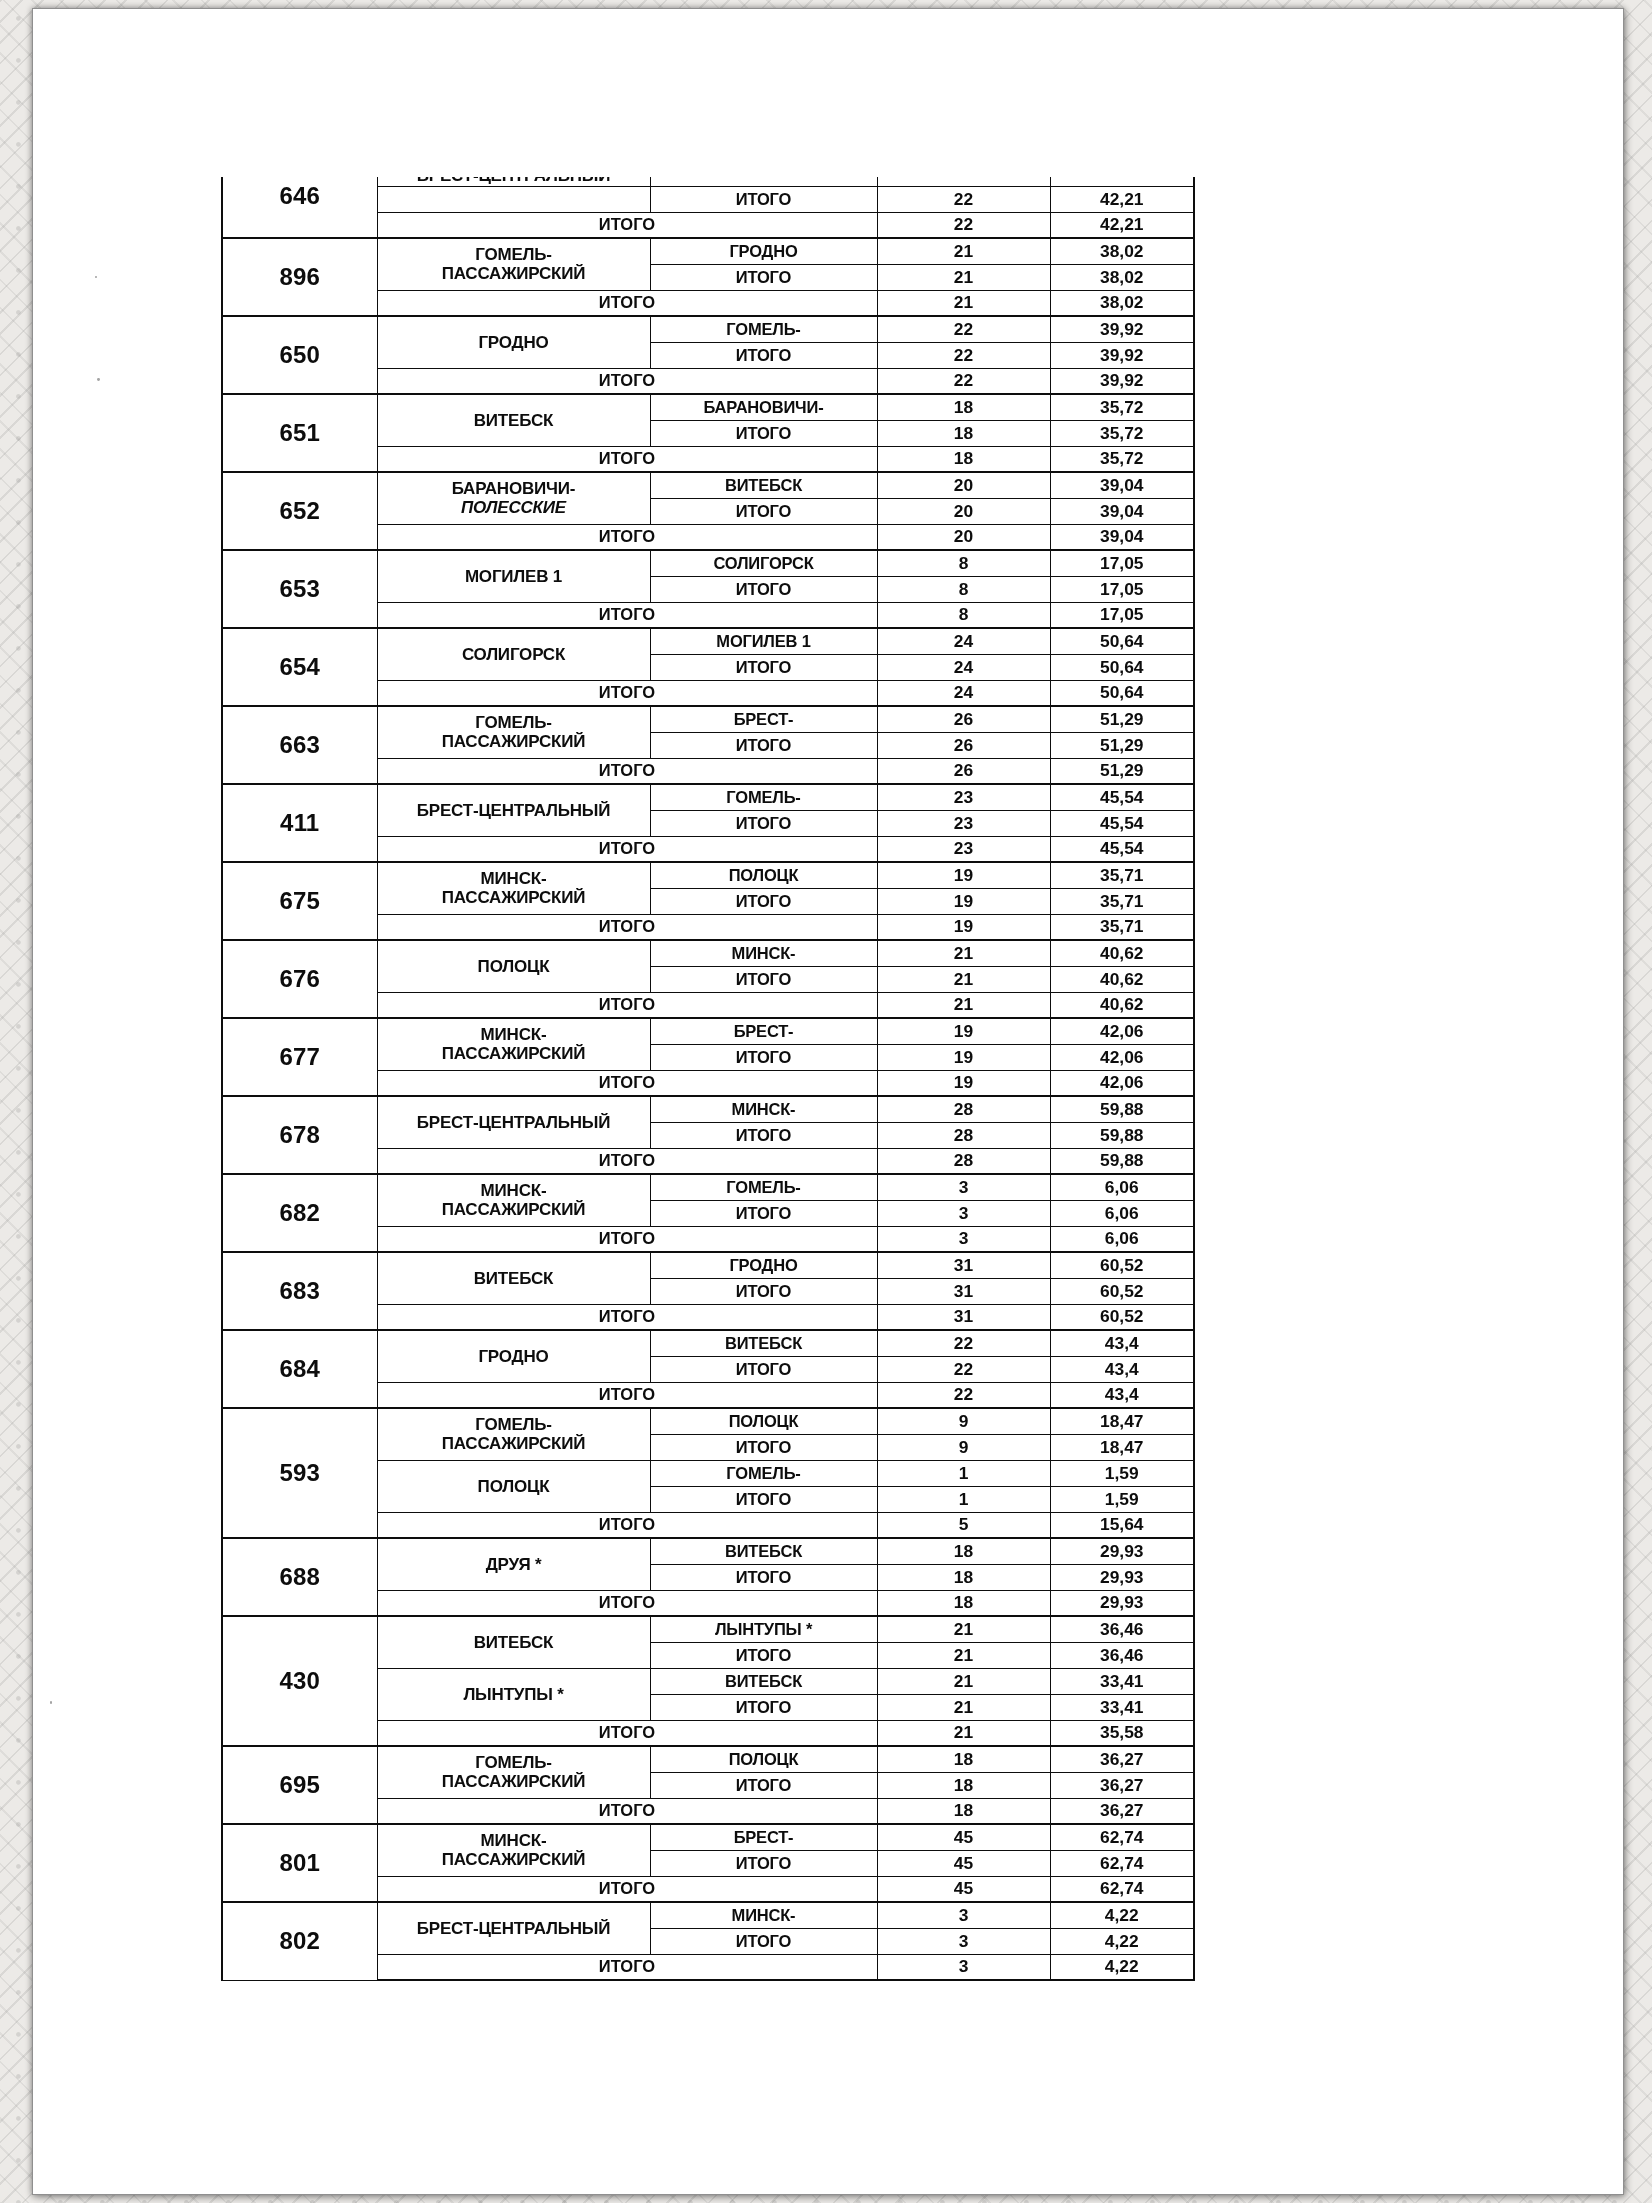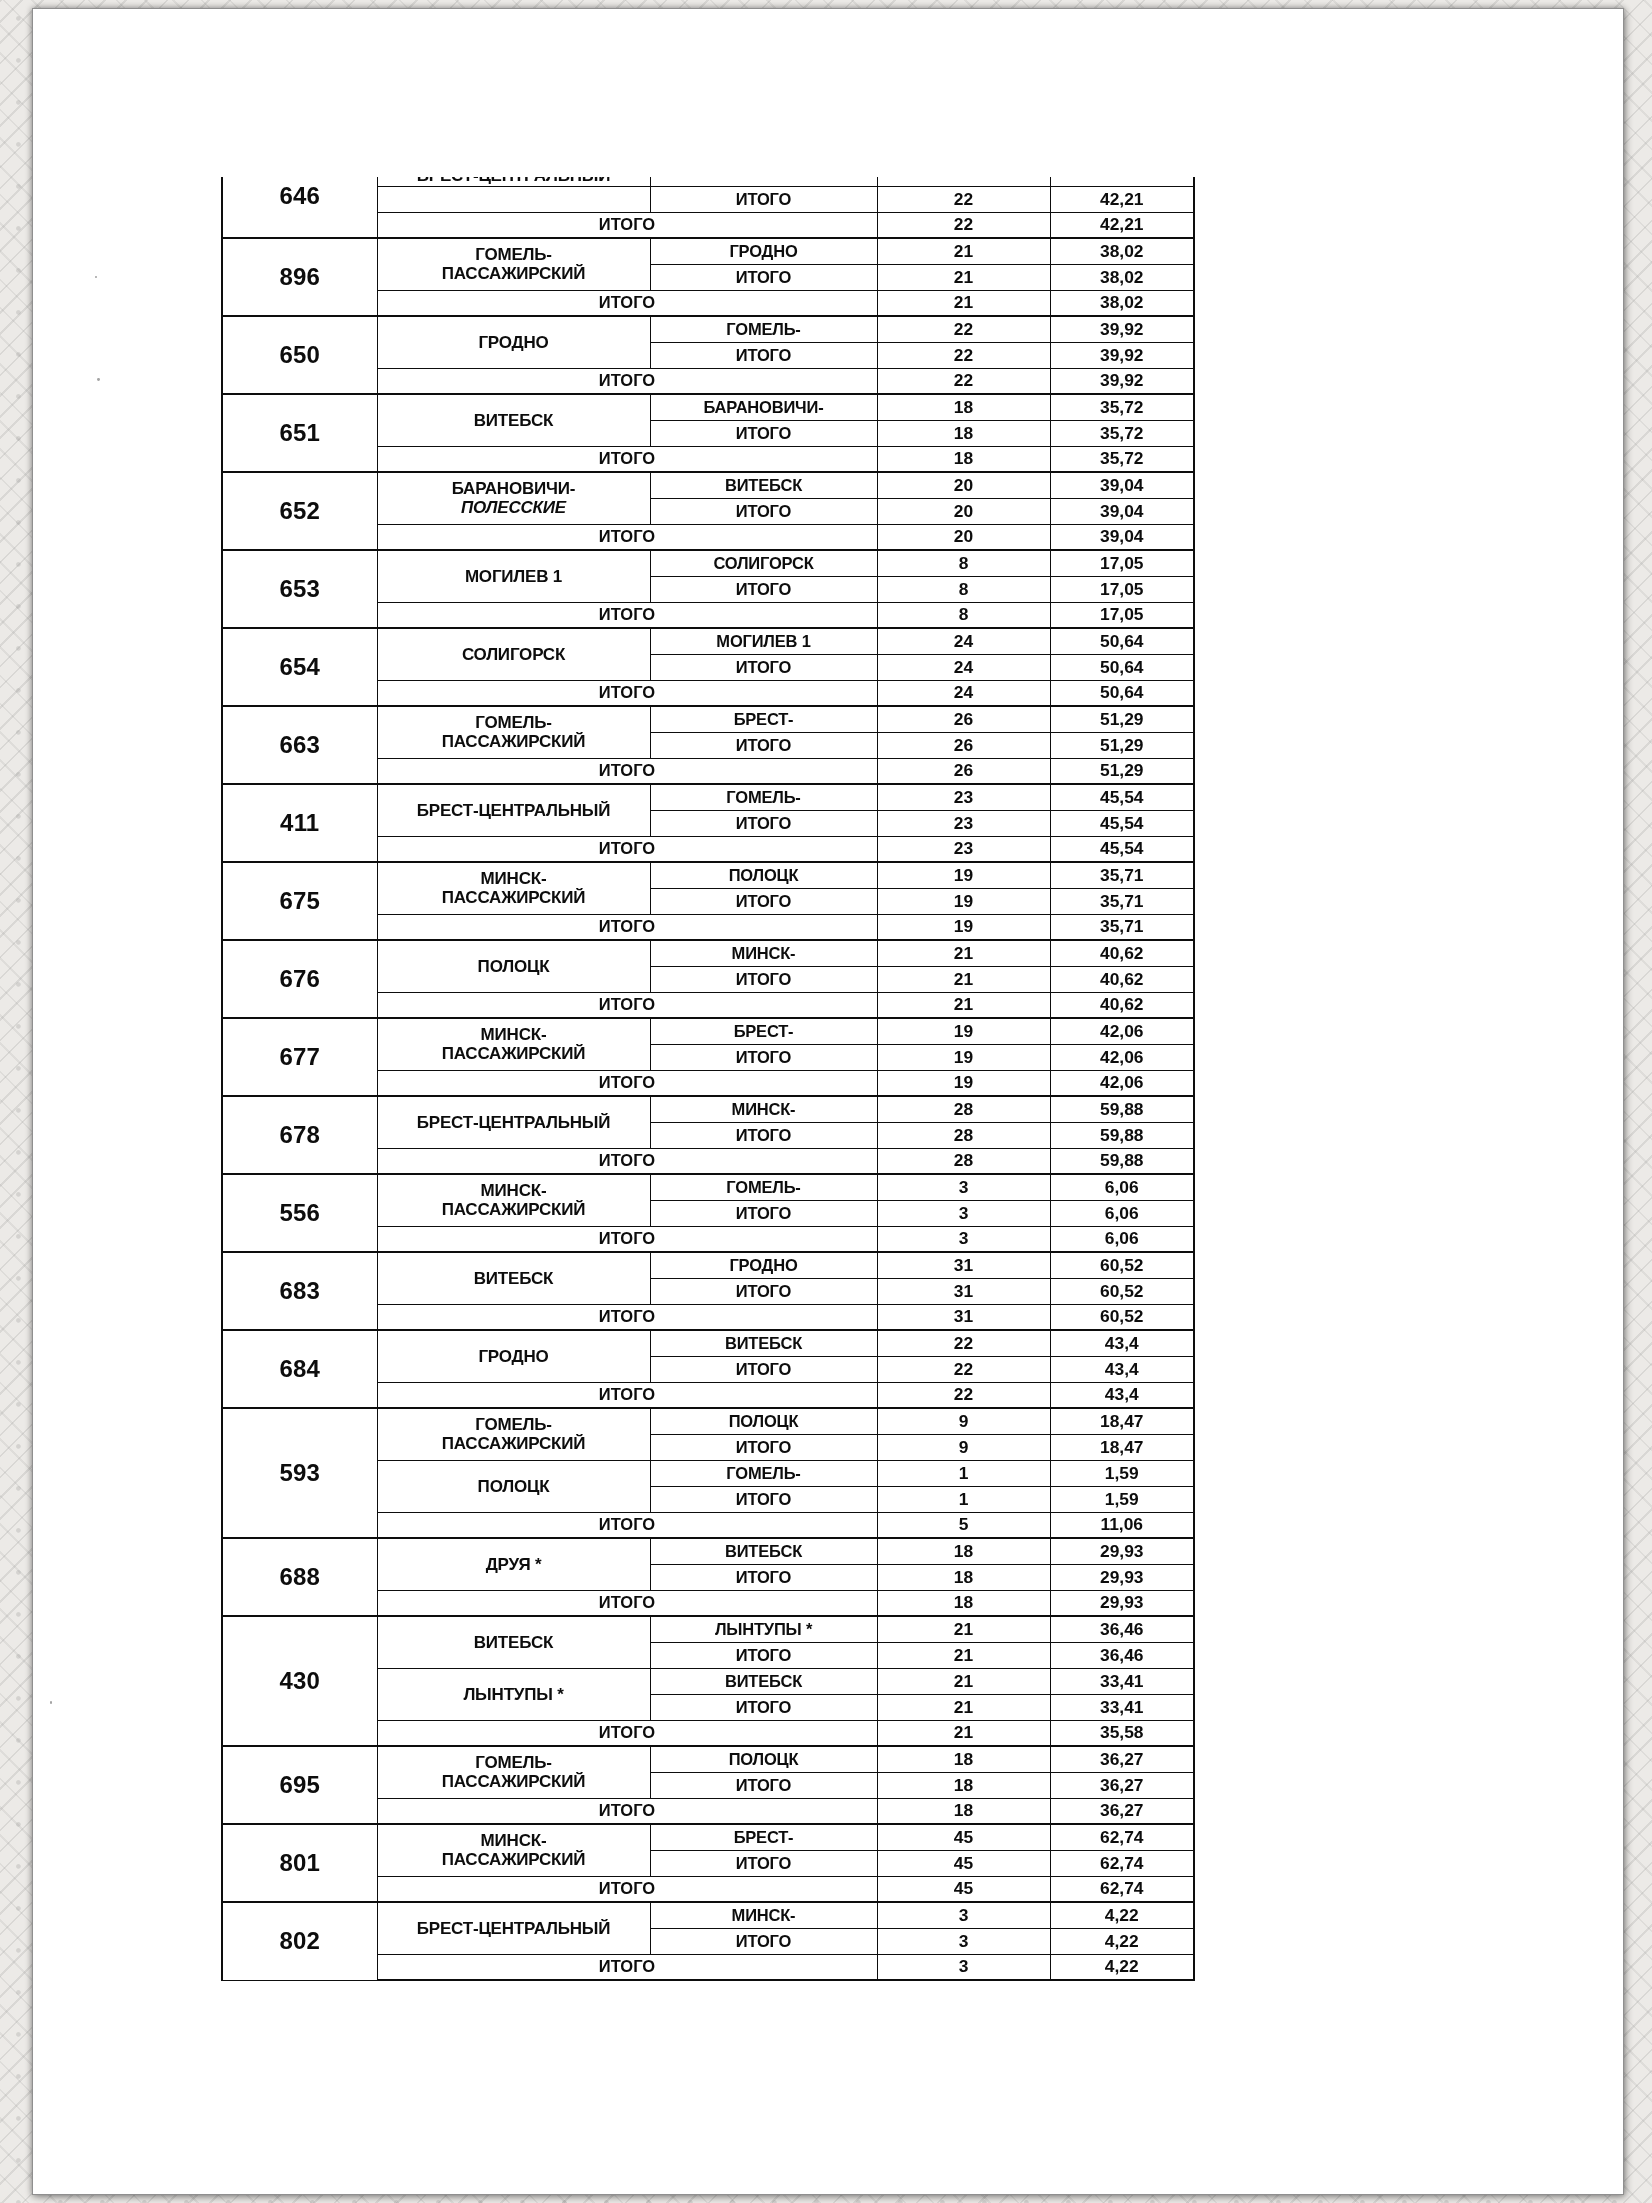--- a/index.html
+++ b/index.html
@@ -320,21 +320,21 @@
           <td class="dest">ИТОГО</td>
           <td class="cnt">28</td>
           <td class="val">59,88</td>
         </tr>
         <tr>
           <td class="gtot" colspan="2">ИТОГО</td>
           <td class="cnt">28</td>
           <td class="val">59,88</td>
         </tr>
         <tr class="group-start">
-          <td class="num" rowspan="3"><span>556</span></td>
+          <td class="num" rowspan="3"><span>682</span></td>
           <td class="origin" rowspan="2">
             <div>МИНСК-</div>
             <div>ПАССАЖИРСКИЙ</div>
           </td>
           <td class="dest">ГОМЕЛЬ-</td>
           <td class="cnt">3</td>
           <td class="val">6,06</td>
         </tr>
         <tr>
           <td class="dest">ИТОГО</td>
@@ -408,21 +408,21 @@
           <td class="val">1,59</td>
         </tr>
         <tr>
           <td class="dest">ИТОГО</td>
           <td class="cnt">1</td>
           <td class="val">1,59</td>
         </tr>
         <tr>
           <td class="gtot" colspan="2">ИТОГО</td>
           <td class="cnt">5</td>
-          <td class="val">11,06</td>
+          <td class="val">15,64</td>
         </tr>
         <tr class="group-start">
           <td class="num" rowspan="3"><span>688</span></td>
           <td class="origin" rowspan="2">
             <div>ДРУЯ *</div>
           </td>
           <td class="dest">ВИТЕБСК</td>
           <td class="cnt">18</td>
           <td class="val">29,93</td>
         </tr>

